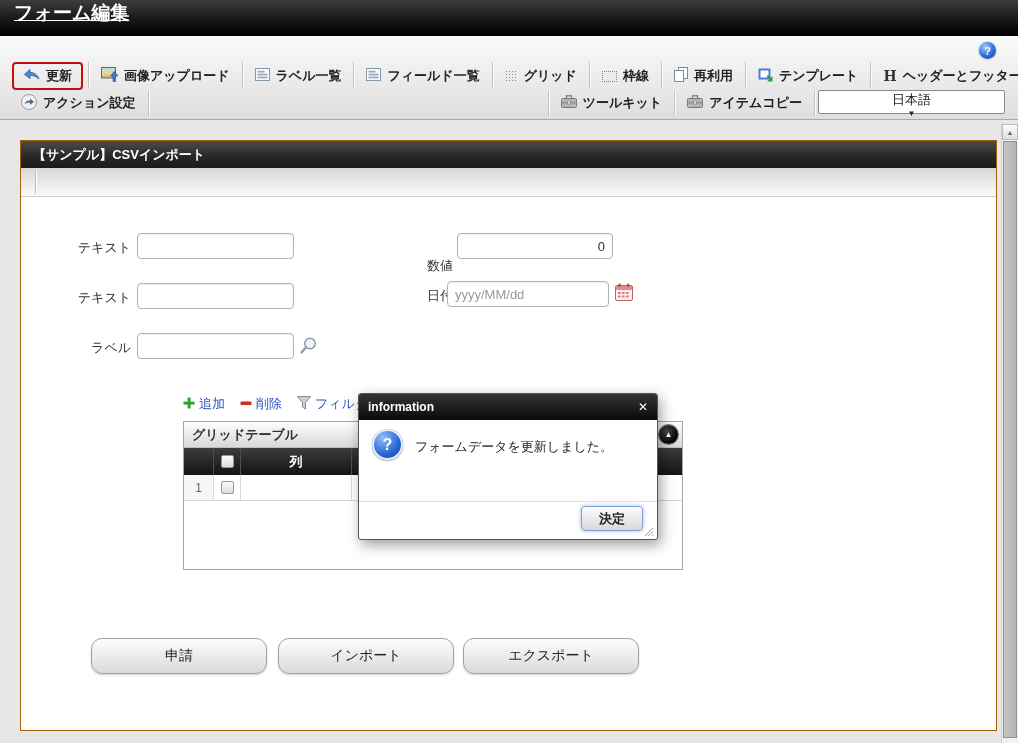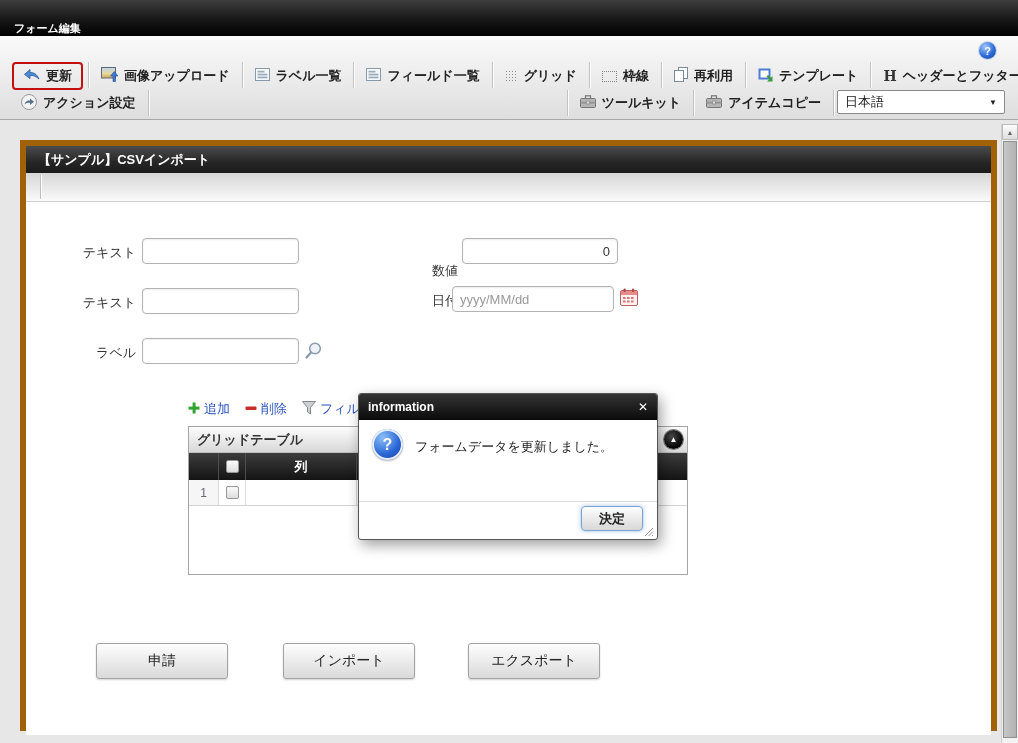--- a/index.html
+++ b/index.html
@@ -2,52 +2,52 @@
 <html><head>
 <meta charset="utf-8">
 <style>
   * { margin:0; padding:0; box-sizing:border-box; }
   body { font-family:"Liberation Sans","DejaVu Sans",sans-serif; background:#fff; }
   .screen { position:relative; width:1018px; height:743px; overflow:hidden; background:#e7e7e7; font-size:13px; color:#222; }
 
   
   .titlebar { position:absolute; left:0; top:0; width:1018px; height:36px;
     background:linear-gradient(#3d3d3d,#171717 55%,#000); color:#fff;
-    display:flex; align-items:flex-end; padding-left:14px; font-size:11px; font-weight:bold; }
+    display:flex; align-items:flex-start; padding-left:14px; font-size:19px; font-weight:bold;text-decoration:underline; }
 
   
   .toolbar-zone { position:absolute; left:0; top:36px; width:1018px; height:84px;
     background:linear-gradient(#fafafa,#dedede); border-bottom:1px solid #a9a9a9; }
   .help-btn { position:absolute; right:22px; top:6px; width:17px; height:17px; border-radius:50%;
     background:radial-gradient(circle at 35% 28%, #9cc6f8, #2f6cd8 55%, #123f9e);
     color:#fff; font-size:11px; font-weight:bold; display:flex; align-items:center; justify-content:center;
     box-shadow:0 0 0 1px #c9d4e4; cursor:pointer; }
   .tb-row { position:absolute; left:0; right:0; display:flex; padding-left:12px; }
   .tb-row1 { top:26px; height:28px; }
   .tb-row2 { top:54px; height:26px; padding-right:13px; }
   .tbtn { display:flex; align-items:center; gap:6px; padding:3px 9px; font-size:13px; font-weight:bold;
     color:#222; white-space:nowrap; cursor:pointer; }
   .sep { width:1px; height:26px; background:#c2c2c2; box-shadow:1px 0 0 #fcfcfc; margin:0 3px; flex:none; }
   .hl-red { display:flex; align-items:center; border:2px solid #c40f0f; border-radius:4px; margin-right:2px; }
   .spacer { flex:1; }
-  .lang-select { width:168px; height:24px; border:1px solid #8a8a8a; border-radius:2px; background:#fff;
-    display:flex; align-items:center; justify-content:space-between; padding:0 7px; font-size:13px; cursor:pointer; }
+  .lang-select { width:187px; height:24px; border:1px solid #8a8a8a; border-radius:2px; background:#fff;
+    display:flex; align-items:center; justify-content:space-between; padding:0 7px; font-size:13px; cursor:pointer;flex-direction:column; }
   .lang-select .arr { font-size:8px; color:#222; }
   .serif-h { font-family:"DejaVu Serif","Liberation Serif",serif; font-size:14px; font-weight:bold; color:#333; }
 
   
   .content { position:absolute; left:0; top:120px; width:1018px; height:623px; background:#e7e7e7; }
   .scrollbar { position:absolute; right:0; top:4px; bottom:0; width:17px; background:#f2f2f2; border-left:1px solid #cfcfcf; }
   .sb-up { height:16px; background:linear-gradient(#fdfdfd,#ddd); border:1px solid #bbb;
     display:flex; align-items:center; justify-content:center; font-size:7px; color:#666; cursor:pointer; }
   .sb-thumb { position:absolute; left:1px; right:1px; top:17px; bottom:5px;
     background:linear-gradient(90deg,#c6c6c6,#b2b2b2); border:1px solid #909090; cursor:grab; }
 
   
-  .panel { position:absolute; left:20px; top:20px; width:977px; height:591px; border:6px solid #a16207; background:#fff; }
+  .panel { position:absolute; left:20px; top:20px; width:977px; height:591px; border:1px solid #a16207; background:#fff; }
   .panel-title { height:27px; background:linear-gradient(#4c4c4c,#262626 60%,#1b1b1b); color:#fff;
     font-weight:bold; display:flex; align-items:center; padding-left:12px; font-size:13px; }
   .panel-strip { position:relative; height:29px; background:linear-gradient(#d6d6d6,#fafafa); border-bottom:1px solid #cfcfcf; }
   .panel-strip .vline { position:absolute; left:14px; top:2px; bottom:2px; width:1px; background:#bdbdbd; box-shadow:1px 0 0 #fff; }
   .panel-body { position:relative; height:533px; background:#fff; }
 
   .flabel { position:absolute; text-align:right; font-size:13px; color:#333; }
   .finput { position:absolute; height:26px; border:1px solid #b3b3b3; border-radius:4px; padding:0 7px;
     font-size:13px; color:#333; font-family:inherit; background:#fff; box-shadow:inset 0 1px 2px rgba(0,0,0,.07); }
   .finput::placeholder { color:#9a9a9a; }
@@ -67,21 +67,21 @@
     display:flex; align-items:center; justify-content:center; box-shadow:0 0 0 1px #777; cursor:pointer; }
   .gt-cols { display:flex; height:27px; background:linear-gradient(#3c3c3c,#141414); color:#fff; font-weight:bold; }
   .gt-cols .c { border-right:1px solid #4e4e4e; display:flex; align-items:center; justify-content:center; }
   .gt-row { display:flex; height:26px; border-bottom:1px solid #d4d4d4; background:#fff; }
   .gt-row .c { border-right:1px solid #d9d9d9; display:flex; align-items:center; justify-content:center; }
   .c1 { width:30px; flex:none; } .c2 { width:27px; flex:none; } .c3 { width:111px; flex:none; } .c4 { flex:1; border-right:none !important; }
   .gt-row .c1 { background:#f6f6f6; color:#667; font-size:12px; }
   .cb { width:13px; height:13px; border:1px solid #979797; border-radius:2px; background:linear-gradient(#fcfcfc,#dcdcdc); cursor:pointer; }
 
   
-  .big-btn { position:absolute; top:441px; width:132px; height:36px; border:1px solid #a3a3a3; border-radius:3px;
+  .big-btn { position:absolute; top:441px; width:176px; height:36px; border:1px solid #a3a3a3; border-radius:11px;
     background:linear-gradient(#fdfdfd,#dadada); font-size:14px; color:#222; font-family:Liberation Sans, sans-serif;
     box-shadow:0 1px 2px rgba(0,0,0,.18); cursor:pointer; }
 
   
   .dialog { position:absolute; left:358px; top:393px; width:300px; height:147px; background:#fff;
     border:1px solid #555; border-radius:3px; box-shadow:3px 5px 14px rgba(0,0,0,.38); z-index:100; }
   .dlg-title { height:26px; background:linear-gradient(#343434,#0a0a0a); color:#fff; border-radius:2px 2px 0 0;
     display:flex; align-items:center; padding:1px 9px; font-size:12px; font-weight:bold; cursor:move; }
   .dlg-close { margin-left:auto; color:#fff; font-size:12px; font-weight:bold; cursor:pointer; line-height:1; }
   .dlg-info-icon { position:absolute; left:13px; top:35px; width:31px; height:31px; border-radius:50%;

